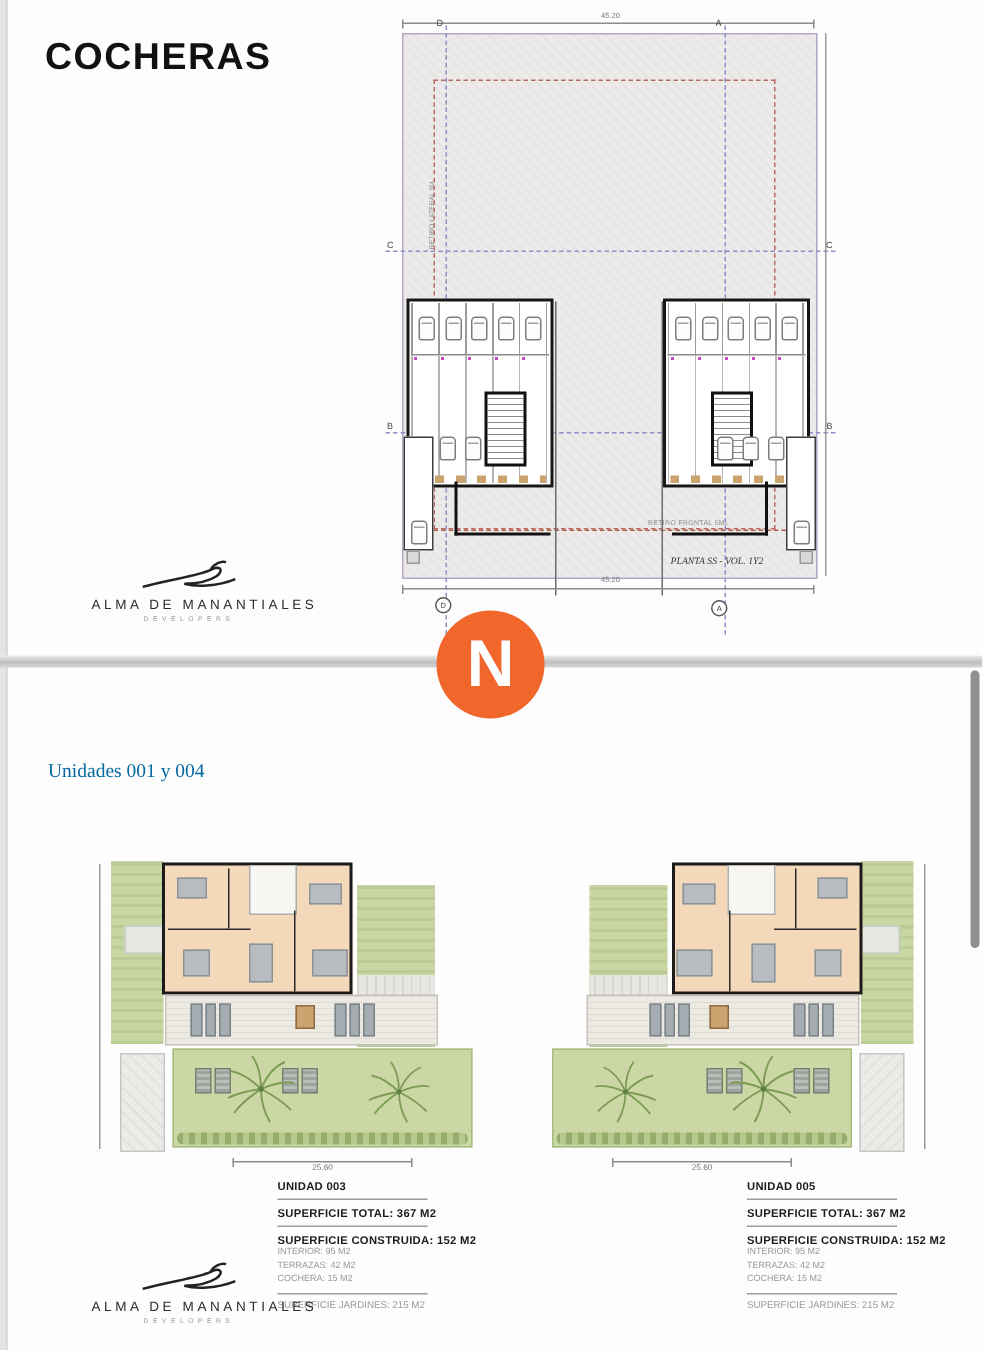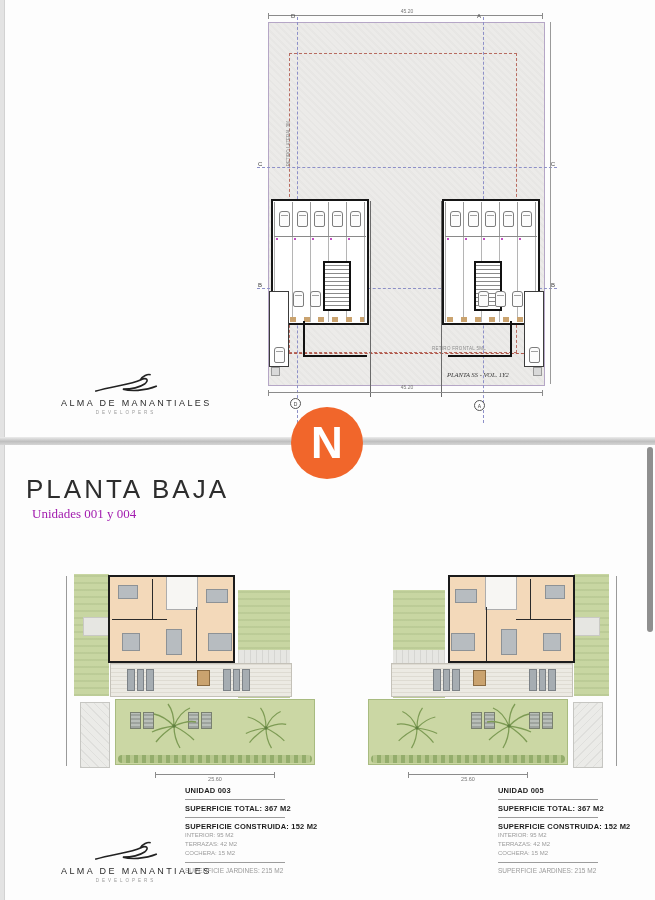--- a/index.html
+++ b/index.html
@@ -11,21 +11,21 @@
   .edge-left{left:0;top:0;width:4px;height:900px;background:#e3e3e3;border-right:1px solid #d2d2d2;}
   .divider{left:0;top:437px;width:655px;height:8px;background:linear-gradient(#ececec,#bfbfbf 55%,#d6d6d6);}
   .scroll-thumb{right:2px;top:447px;width:6px;height:185px;background:#8f8f8f;border-radius:3px;}
   .n-badge{left:291px;top:407px;width:72px;height:72px;border-radius:50%;
            display:flex;align-items:center;justify-content:center;z-index:9;}
   .n-badge span{color:#fff;font-size:44px;font-weight:bold;line-height:1;}
 
   
   .t-cocheras{left:30px;top:24px;font-size:25px;font-weight:600;letter-spacing:1px;color:#111;}
   .t-pbaja{left:26px;top:474px;font-size:26px;font-weight:400;letter-spacing:3px;color:#2d2d2d;}
-  .t-unidades{left:32px;top:506px;font-family:"Liberation Serif",serif;font-size:13px;color:#a21caf;}
+  .t-unidades{left:32px;top:506px;font-family:"Liberation Serif",serif;font-size:13px;color:#0369a1;}
 
   
   .logo{width:130px;text-align:center;margin-left:16px;}
   .logo svg{display:block;margin:0 auto;}
   .logo .lname{font-size:9px;letter-spacing:2.4px;color:#2b2b2b;margin-top:2px;white-space:nowrap;}
   .logo .ltag{font-size:4.5px;letter-spacing:3px;color:#9a9a9a;margin-top:2px;}
 
   
   .p1-plan{left:262px;top:8px;width:292px;height:400px;}
   .lot{left:6px;top:14px;width:275px;height:362px;background:#ecebe9;border:1px solid #b5a6c6;
@@ -129,20 +129,21 @@
 
 <div class="screen">
 
   <div class="abs edge-left"></div>
   <div class="abs divider"></div>
   <div class="abs scroll-thumb"></div>
   <div class="abs n-badge" style="background:#F1662B">
     <span>N</span>
   </div>
 
+  <div class="abs t-cocheras">COCHERAS</div>
 
   <div class="abs p1-plan">
 
     <div class="abs dimlab" style="left:90px;top:0;width:110px">45.20</div>
     <div class="abs dimline" style="left:6px;top:7px;width:275px"></div>
 
     <div class="abs lot">
       <div class="abs setback-red"></div>
       <div class="abs retiroF"></div>
       <div class="abs retiroF-lab">RETIRO FRONTAL 5ML</div>
@@ -223,21 +224,20 @@
   </div>
 
   <div class="abs logo" style="left:45px;top:370px">
     <svg width="70" height="26" viewBox="0 0 68 24">
         <use href="#swirl-sym"></use>
       </svg>
     <div class="lname">ALMA DE MANANTIALES</div>
     <div class="ltag">DEVELOPERS</div>
   </div>
 
-  <div class="abs t-pbaja">PLANTA BAJA</div>
   <div class="abs t-unidades">Unidades 001 y 004</div>
 
   <div class="abs gplan" style="left:60px">
     <div class="abs vdim" style="left:6px;top:14px;height:190px"></div>
     <div class="abs green g-left"></div>
     <div class="abs green g-right">
         <div class="g-path"></div>
       </div>
     <div class="abs entry"></div>
     <div class="abs house">

